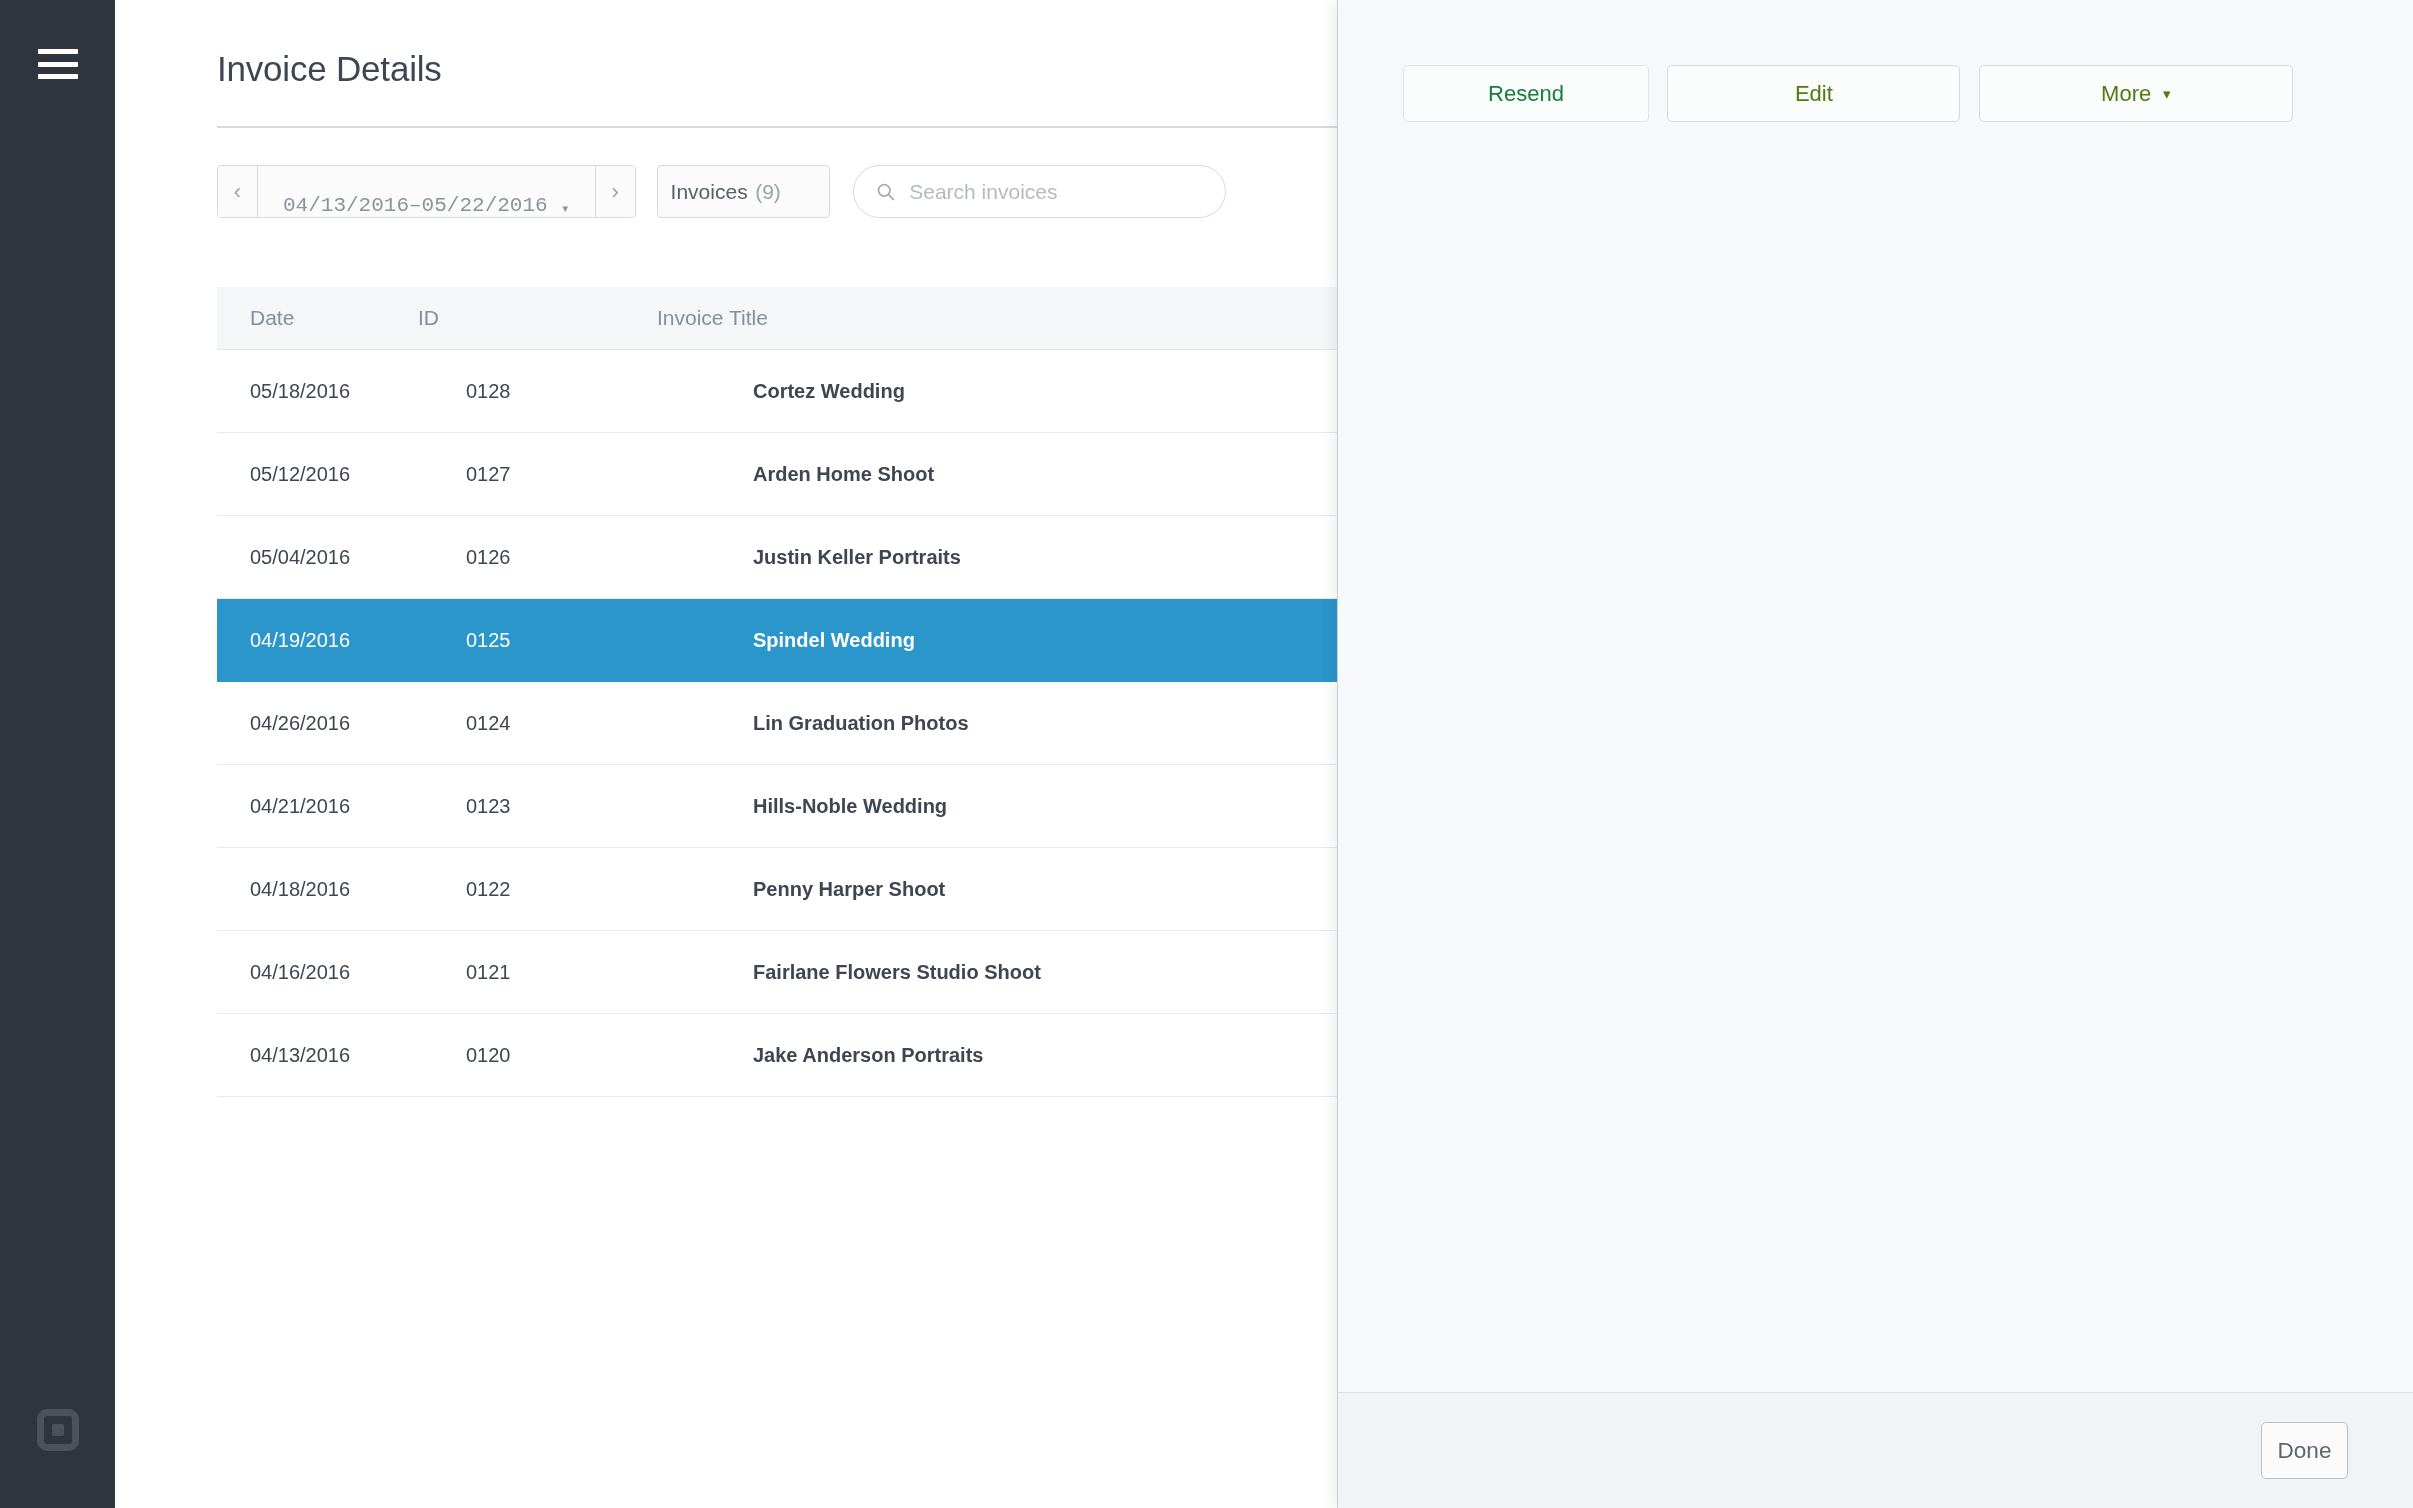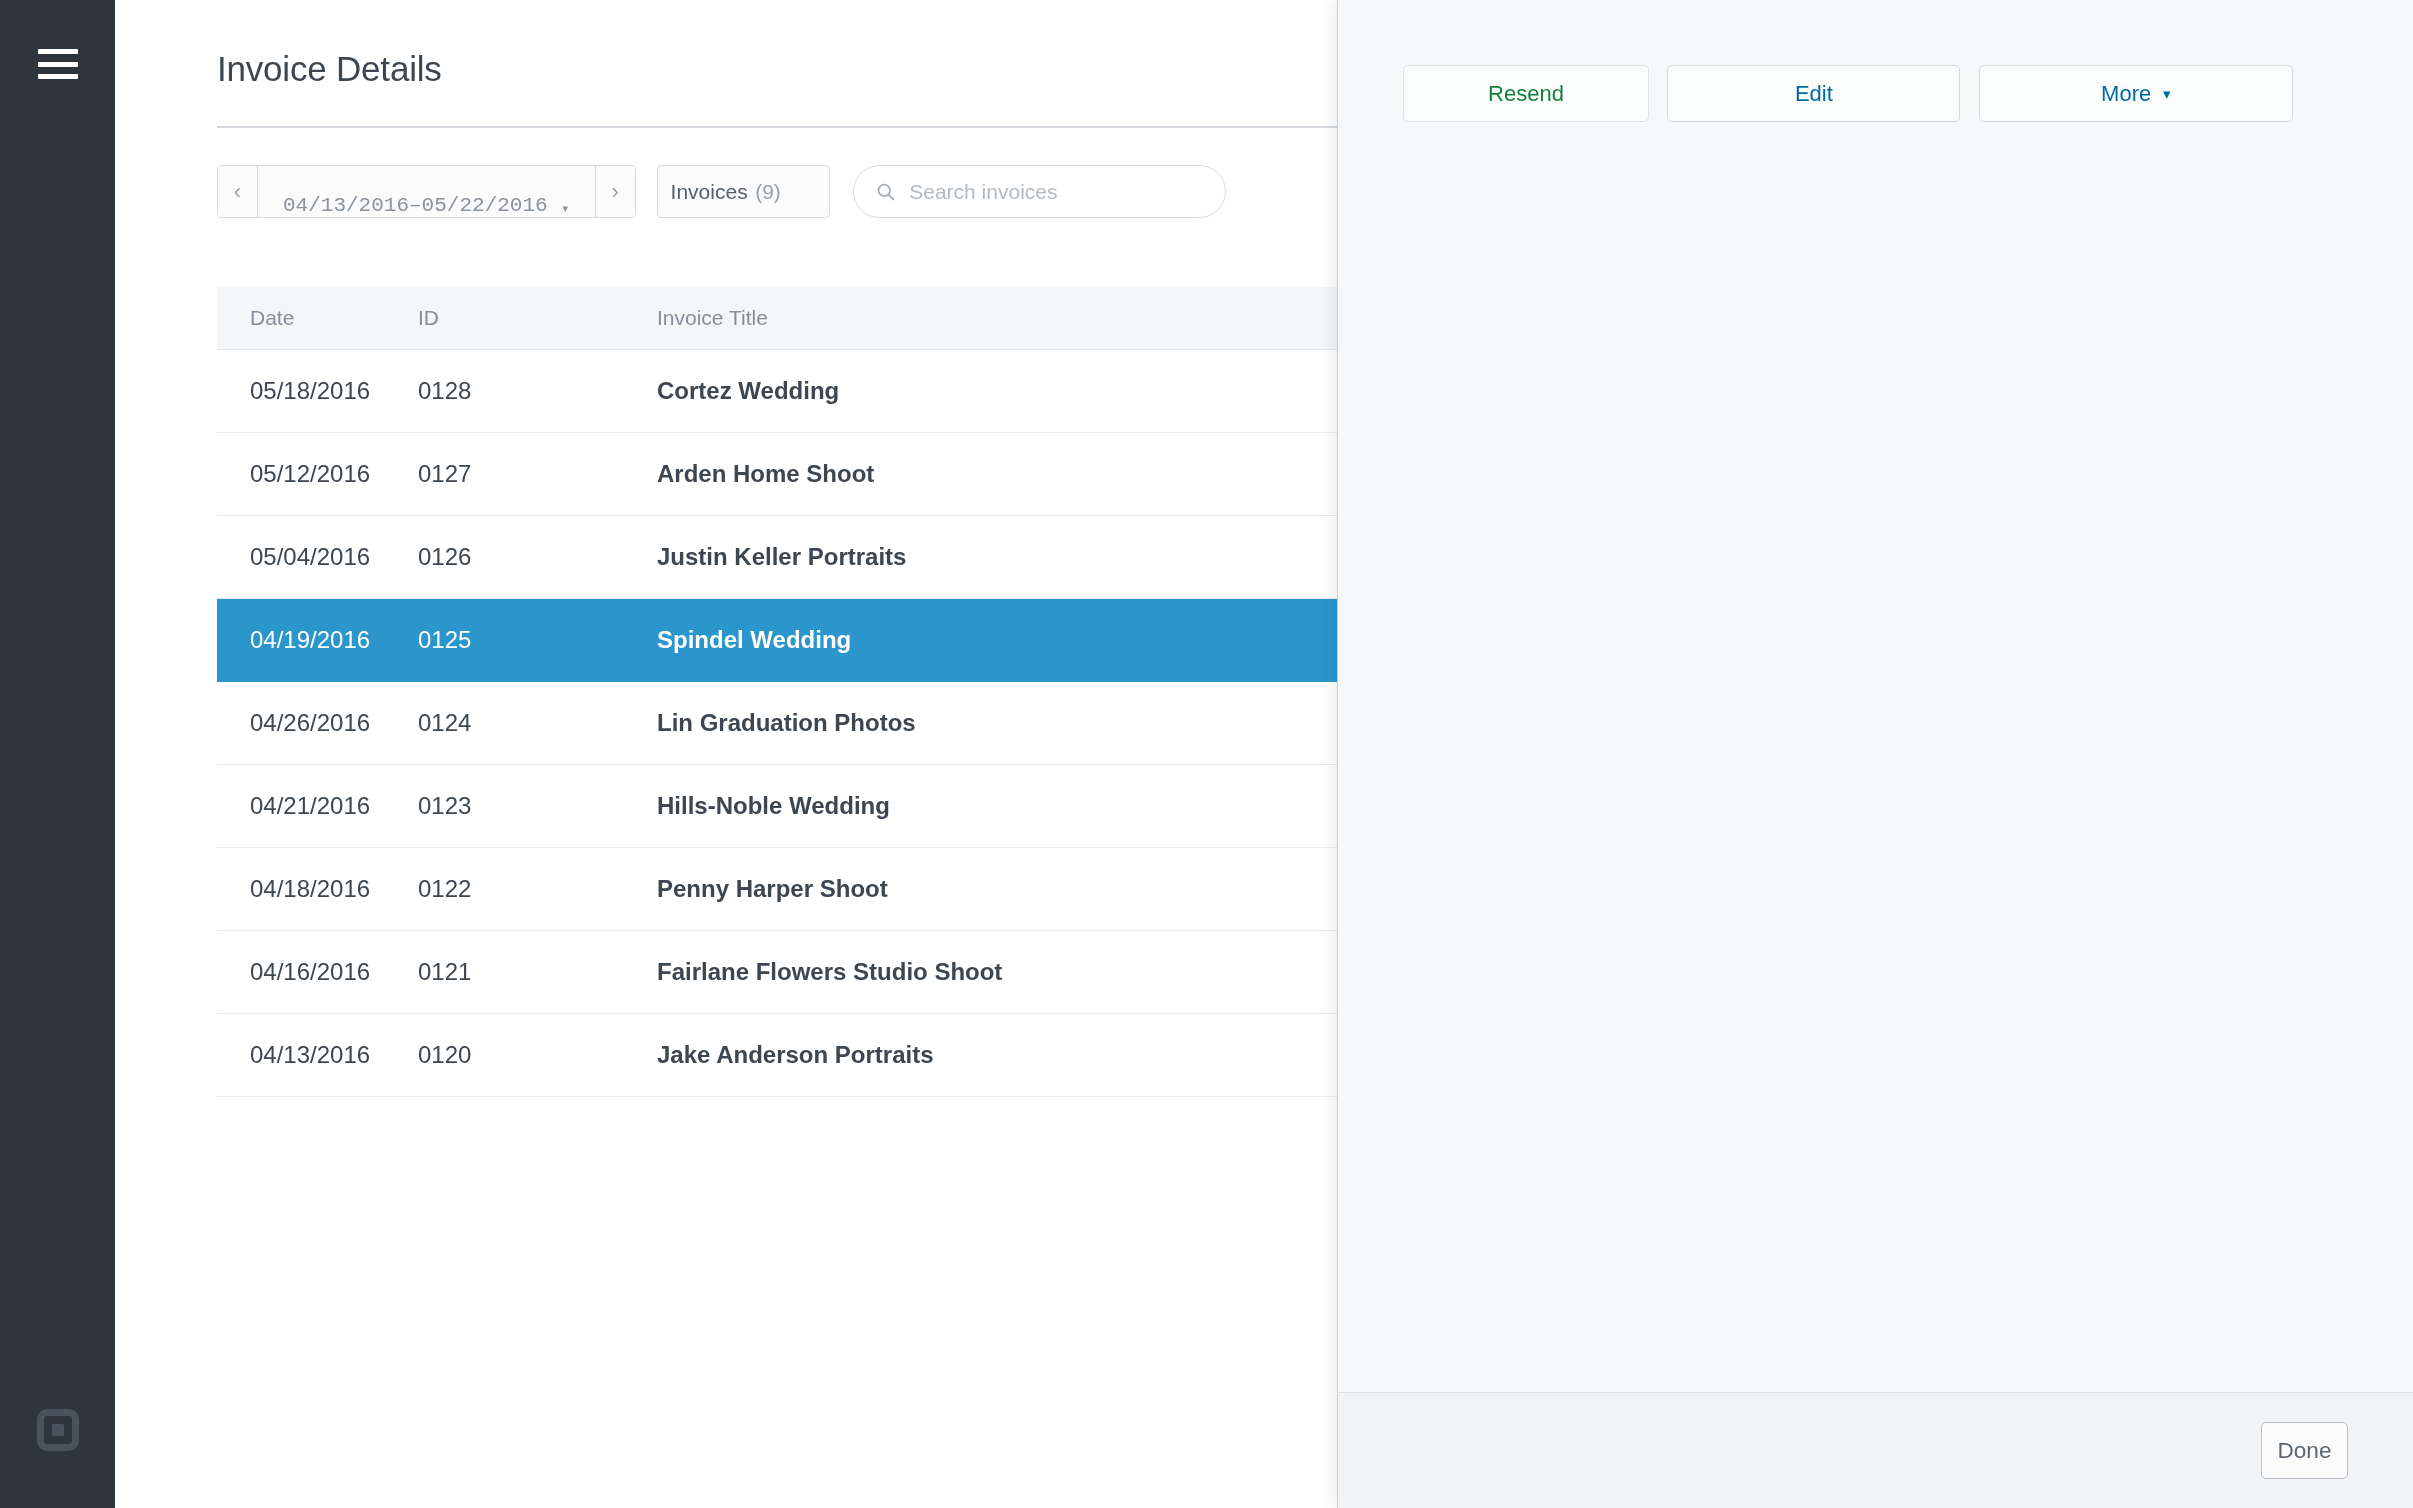--- a/index.html
+++ b/index.html
@@ -97,21 +97,21 @@
   
   .table { position: absolute; left: 102px; top: 287px; width: 1358px; }
   .thead {
     display: flex; align-items: center; height: 63px;
     background: #f4f6f7; border-bottom: 1.7px solid #e2e5e8;
     font-size: 21px; color: #868f99;
   }
   .trow {
     display: flex; align-items: center; height: 83px;
     border-bottom: 1.7px solid #e8eaed;
-    font-size: 24px; color: #3e4651; cursor: pointer;
+    font-size: 20px; color: #3e4651; cursor: pointer; gap: 48px;
   }
   .trow.selected { background: #2b96cc; border-bottom-color: #2b96cc; }
   .trow.selected .c-date,
   .trow.selected .c-id,
   .trow.selected .c-title { color: #ffffff; }
   .c-date { width: 201px; padding-left: 33px; }
   .c-id   { width: 239px; }
   .c-title { flex: 1; font-weight: 700; }
   .thead .c-title { font-weight: 400; }
 
@@ -123,21 +123,21 @@
     border-left: 1.7px solid #c9cfd5;
     box-shadow: -3.4px 0 15px rgba(40,50,60,0.10);
   }
   .ov-actions {
     position: absolute; left: 65px; top: 65px;
     display: flex; gap: 18.4px;
   }
   .btn {
     height: 57px; border: 1.7px solid #d4d9de; border-radius: 5px;
     background: #fbfcfc; display: flex; align-items: center; justify-content: center;
-    font-size: 22px; color: #0369a1; cursor: pointer;
+    font-size: 22px; color: #4d7c0f; cursor: pointer;
   }
   .btn.resend { width: 246px; color: #15803d; border-color: #e0e4e8; text-align: right; }
   .btn.edit   { width: 293px; }
   .btn.more   { width: 314px; gap: 11.7px; }
   .btn.more .chev-b { font-size: 15px; }
 
   .ov-footer {
     position: absolute; left: 0; bottom: 0; width: 1076px; height: 116px;
     background: #f2f3f5; border-top: 1.7px solid #dde1e5;
     display: flex; align-items: center; justify-content: flex-end;

